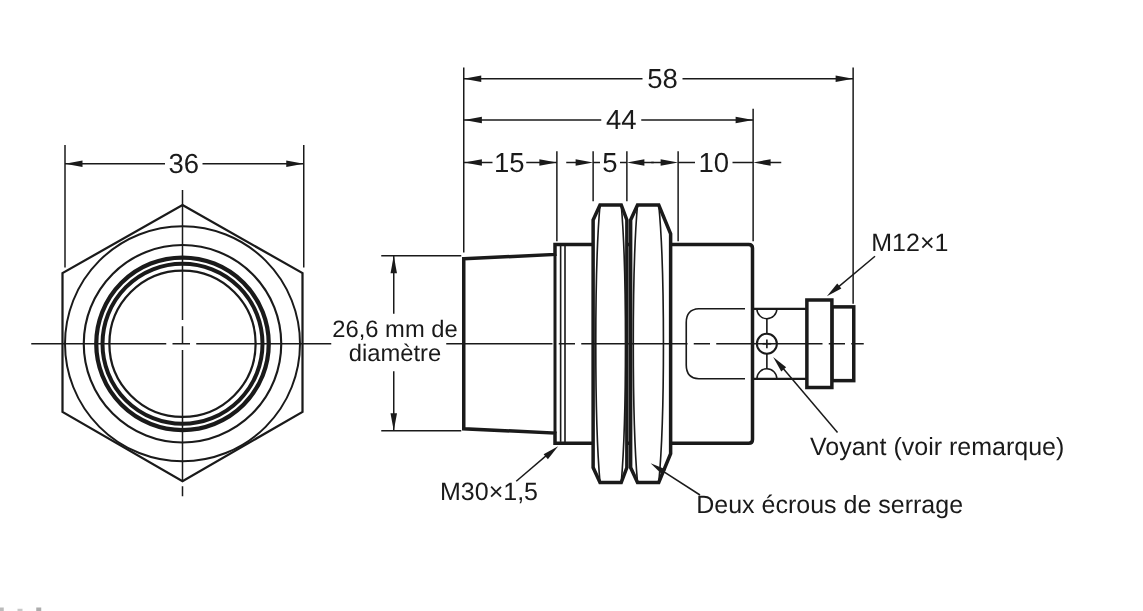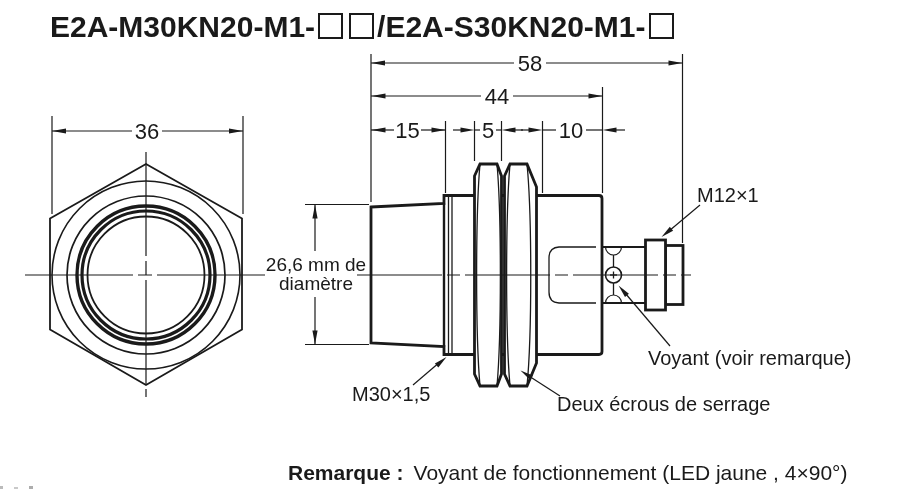--- a/index.html
+++ b/index.html
@@ -23,21 +23,20 @@
   .thin{stroke:#1a1a1a;stroke-width:1.2;fill:none;}
   .hair{stroke:#1a1a1a;stroke-width:1.3;fill:none;}
   .arrow{fill:#1a1a1a;stroke:none;}
   .speck{position:absolute;background:#777;}
 </style>
 </head>
 <body>
 
 <div class="canvas">
 
-  <div class="title"><span>E2A-M30KN20-M1-</span><span class="ph-box"></span><span class="ph-box"></span><span>/E2A-S30KN20-M1-</span><span class="ph-box"></span></div>
 
   <svg width="914" height="489" viewBox="0 0 914 489">
 
     <g>
       <polygon class="med" points="146,164 242,218.5 242,329.5 146,385 50,329.5 50,218.5"></polygon>
       <circle cx="146" cy="275" r="94" class="thin" style="stroke-width:1.6"></circle>
       <circle cx="146" cy="275" r="79" class="thin" style="stroke-width:1.7"></circle>
       <circle cx="146" cy="275" r="69" class="thick" style="stroke-width:3.4"></circle>
       <circle cx="146" cy="275" r="64" class="thick" style="stroke-width:3.2"></circle>
       <circle cx="146" cy="275" r="58.5" class="thin" style="stroke-width:1.8"></circle>
@@ -170,18 +169,17 @@
       <text class="lbl" x="352" y="394" text-anchor="start" dominant-baseline="central">M30×1,5</text>
     </g>
 
     <g>
       <line class="thin" x1="560" y1="396" x2="525" y2="373.5"></line>
       <polygon class="arrow" points="520.5,370.5 532.8,375.5 529.9,379.8"></polygon>
       <text class="lbl" x="557" y="404" text-anchor="start" dominant-baseline="central">Deux écrous de serrage</text>
     </g>
   </svg>
 
-  <div class="note"><b>Remarque :</b><span>Voyant de fonctionnement (LED jaune , 4×90°)</span></div>
 
   <div class="speck" style="left:0;top:486px;width:3px;height:3px;opacity:.5"></div>
   <div class="speck" style="left:14px;top:487px;width:4px;height:2px;opacity:.4"></div>
   <div class="speck" style="left:29px;top:486px;width:4px;height:3px;opacity:.6"></div>
 </div>
 
 </body></html>

